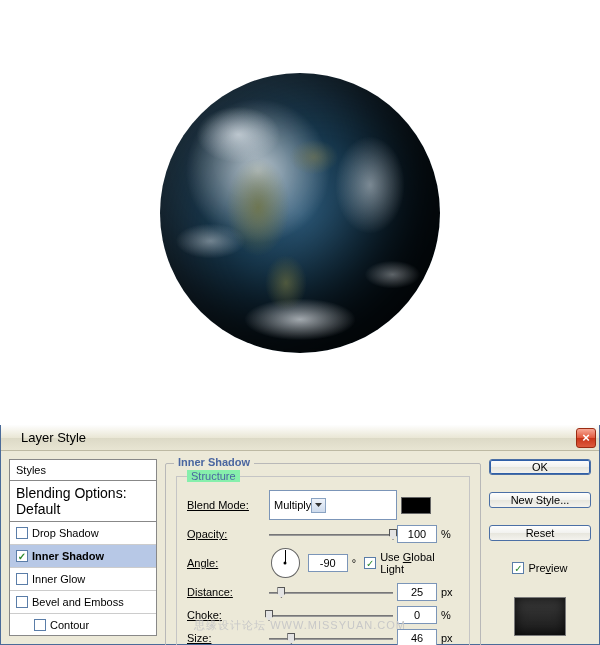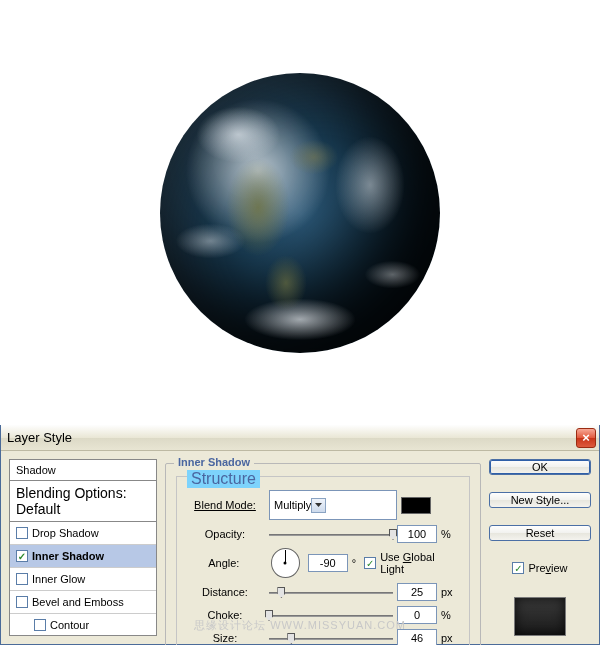--- a/index.html
+++ b/index.html
@@ -61,21 +61,21 @@
     width: 600px;
     background: #ece9d8;
     border: 1px solid #4b6b99;
     border-top: none;
   }
   .titlebar {
     height: 26px;
     display: flex;
     align-items: center;
     justify-content: space-between;
-    padding: 0 3px 0 6px;
+    padding: 0 3px 0 20px;
     background: linear-gradient(180deg, #fefefe 0%, #eae7d6 50%, #dcd9c6 51%, #e8e5d3 100%);
     border-bottom: 1px solid #bdb9a3;
   }
   .titlebar span { font-size: 13px; }
   .closebtn {
     width: 20px;
     height: 20px;
     background: linear-gradient(180deg, #f7a896 0%, #e25b3f 48%, #c83418 50%, #de5a3d 100%);
     border: 1px solid #9a2b12;
     border-radius: 3px;
@@ -154,40 +154,41 @@
     background: #ece9d8;
     padding: 0 4px;
     color: #4a66a0;
     font-weight: bold;
     font-size: 11px;
   }
   .fs-sublabel {
     position: absolute;
     top: -7px;
     left: 10px;
-    background: #7dd3fc;
+    background: #86efac;
     padding: 0 4px;
     color: #4a66a0;
-    font-size: 16px;
+    font-size: 11px;
   }
   .inner-fieldset {
     border: 1px solid #c5c5c5;
     padding: 8px 10px 8px 10px;
     margin-top: 4px;
     position: relative;
   }
   .row {
     display: flex;
     align-items: center;
     margin: 5px 0;
     gap: 4px;
   }
   .row-label {
     width: 78px;
-    text-align: center;
+    text-align: left;
+    text-decoration: underline;
     text-decoration-style: solid;
     padding-right: 2px;
   }
   .row-label .ul { text-decoration: underline; }
   .dropdown {
     border: 1px solid #7b95b8;
     background: #fff;
     height: 30px;
     display: flex;
     align-items: center;
@@ -336,21 +337,21 @@
 <div class="dialog">
   <div class="titlebar">
     <span>Layer Style</span>
     <div class="closebtn">
       <span>×</span>
     </div>
   </div>
   <div class="dialog-body">
 
     <div class="styles-panel">
-      <div class="styles-header">Shadow</div>
+      <div class="styles-header">Styles</div>
       <div class="styles-sub">Blending Options: Default</div>
 
       <div class="style-item">
         <span class="chk"></span>
         <span>Drop Shadow</span>
       </div>
       <div class="style-item selected">
         <span class="chk">✓</span>
         <span>Inner Shadow</span>
       </div>

